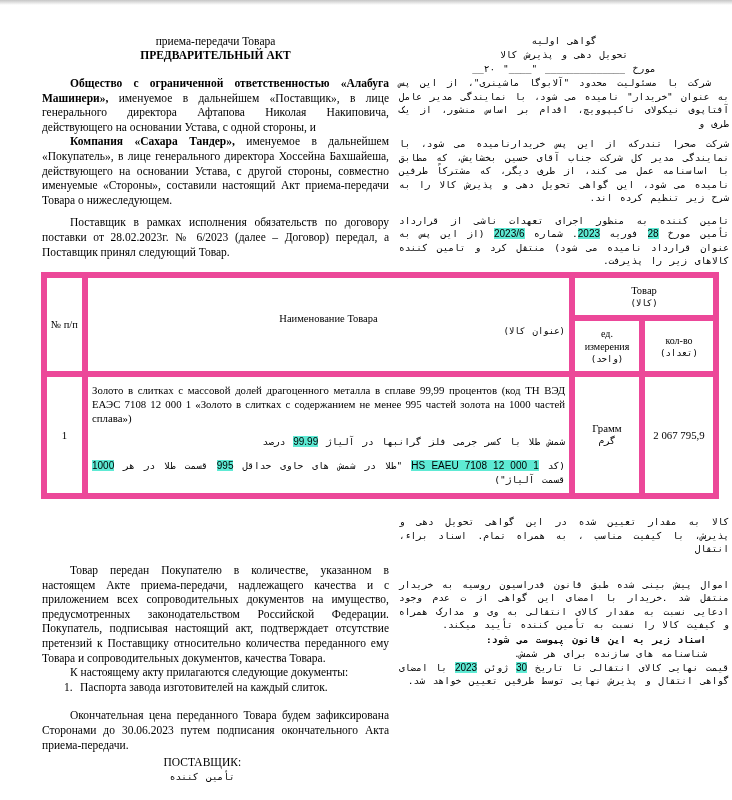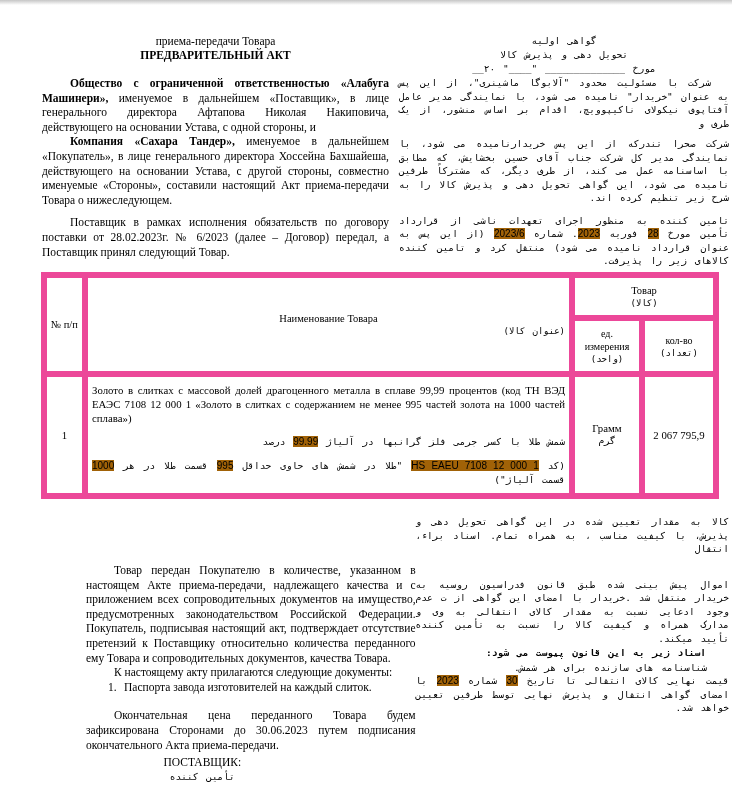--- a/index.html
+++ b/index.html
@@ -16,30 +16,30 @@
   
   .ru{font-family:"Liberation Serif", serif;font-size:11.5px;line-height:14.6px;text-align:justify;}
   .rp{margin:0;text-indent:28px;}
   .ru-title{ text-align:center;font-size:11.5px;line-height:14px;text-indent:0;}
   .bold{font-weight:bold;}
   
   .fa{font-family:"DejaVu Sans Mono","DejaVu Sans", monospace;font-size:9.5px;line-height:13.5px;
       direction:rtl;text-align:justify;word-spacing:2px;}
   .fa-title{text-align:center;line-height:14px;}
   .latin{font-family:"Liberation Sans", sans-serif;font-size:10px;}
-  .hl{background:#a16207;}
+  .hl{background:#5eead4;}
   .mt8{margin-top:8px;}
   .mt14{margin-top:14px;}
   .mt22{margin-top:22px;}
   .ind-rtl{text-indent:22px;}
   .spread{text-align-last:justify;}
   
   .row1{height:196px;margin-top:0;}
   .row2{height:242px;margin-top:12px;}
-  .post-ru-pad{padding-top:52px;margin-left:44px;}
+  .post-ru-pad{padding-top:52px;}
   
   table.goods{border-collapse:collapse;margin-left:41px;width:672px;table-layout:fixed;}
   table.goods td,table.goods th{border:6px solid #ec4899;padding:6px 4px;vertical-align:middle;
     font-weight:normal;box-sizing:border-box;}
   .th-ru{font-size:10.5px;line-height:13px;text-align:center;font-family:"Liberation Serif", serif;}
   .th-fa{font-size:9px;line-height:12px;text-align:center;}
   .cell-name{vertical-align:top;padding:3px 7px;}
   .name-ru{font-size:10.8px;line-height:14px;text-align:justify;margin:0;}
   .name-fa{margin:10px 0 0 0;font-size:9.5px;line-height:14px;}
   .cell-center{text-align:center;font-size:10.8px;}
@@ -141,21 +141,21 @@
         <span class="li-num">1.</span>
         <span>Паспорта завода изготовителей на каждый слиток.</span>
       </p>
       <p class="rp mt14">Окончательная цена переданного Товара будем зафиксирована Сторонами до 30.06.2023 путем подписания окончательного Акта приема-передачи.</p>
     </div>
     <div class="col-fa fa" dir="rtl" lang="fa">
       <p class="rp spread" style="text-indent:0;margin:4px 0 0 0;">کالا به مقدار تعیین شده در این گواهی تحویل دهی و پذیرش، با کیفیت مناسب ، به همراه تمام. اسناد براء، انتقال</p>
       <p class="rp mt22" style="text-indent:0;">اموال پیش بینی شده طبق قانون فدراسیون روسیه به خریدار منتقل شد .خریدار با امضای این گواهی از ت عدم وجود ادعایی نسبت به مقدار کالای انتقالی به وی و مدارک همراه و کیفیت کالا را نسبت به تأمین کننده تأیید میکند.</p>
       <p class="rp ind-rtl" style="margin:1px;font-weight:bold;">اسناد زیر به این قانون پیوست می شود:</p>
       <p class="rp ind-rtl" style="margin:0;">شناسنامه های سازنده برای هر شمش.</p>
-      <p class="rp" style="text-indent:0;margin:0;"><span>قیمت نهایی کالای انتقالی تا تاریخ </span><span class="hl latin">30</span><span> شماره </span><span class="hl latin">2023</span><span> با امضای گواهی انتقال و پذیرش نهایی توسط طرفین تعیین خواهد شد.</span></p>
+      <p class="rp" style="text-indent:0;margin:0;"><span>قیمت نهایی کالای انتقالی تا تاریخ </span><span class="hl latin">30</span><span> ژوئن </span><span class="hl latin">2023</span><span> با امضای گواهی انتقال و پذیرش نهایی توسط طرفین تعیین خواهد شد.</span></p>
     </div>
   </div>
 
   <div class="sigs ru">
     <div class="sig-block">
       <div class="sig-label-ru">ПОСТАВЩИК:</div>
       <div class="fa sig-label-fa" dir="rtl" style="text-align:center">تأمین کننده</div>
       <div class="sig-names">
         <div class="sig-line">____________________/ Н.Н. Афтапов</div>
         <div class="fa sig-fa-name" dir="rtl" style="text-align:center">آفتاپوف نیکولای ناکیپوویچ</div>

